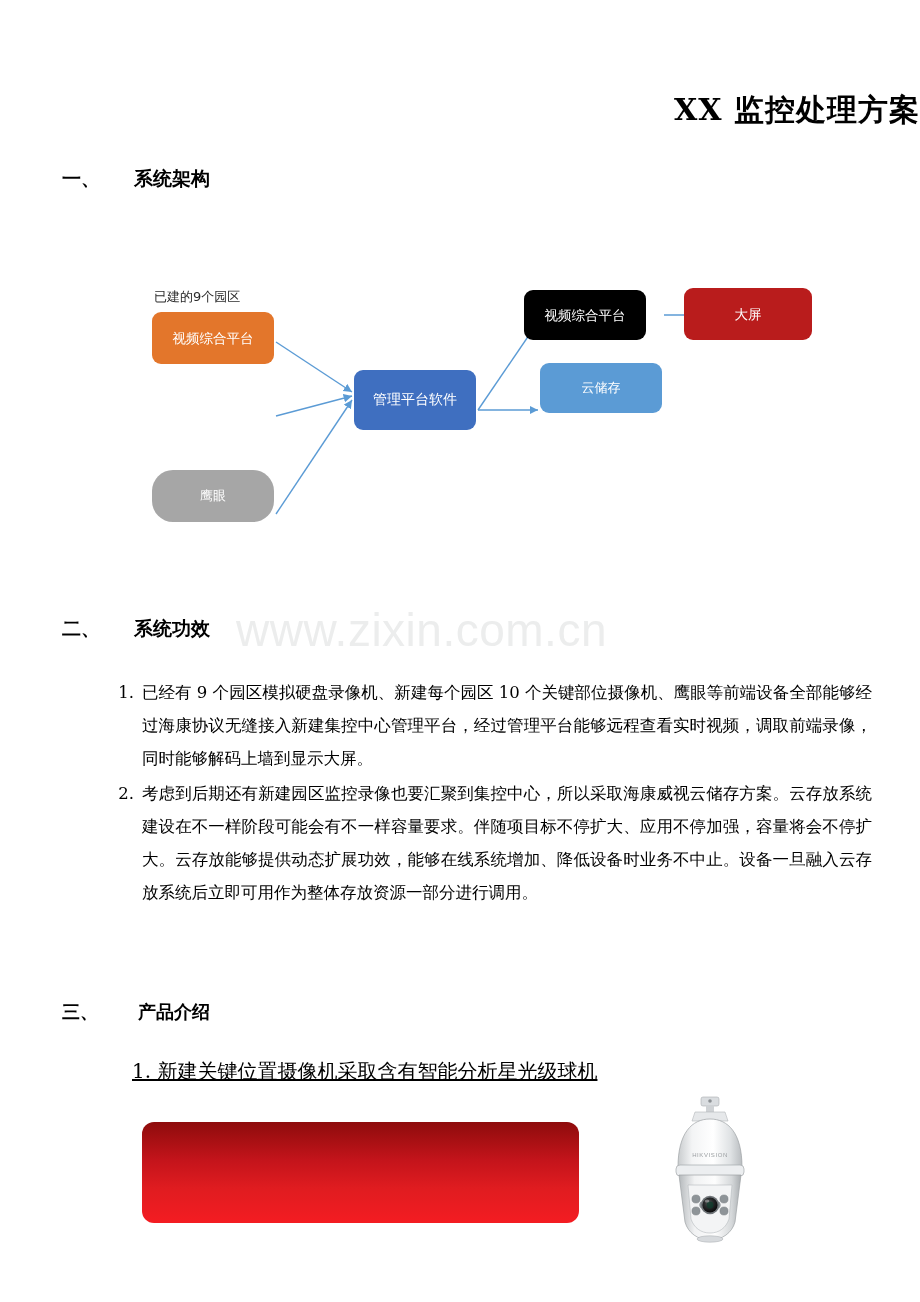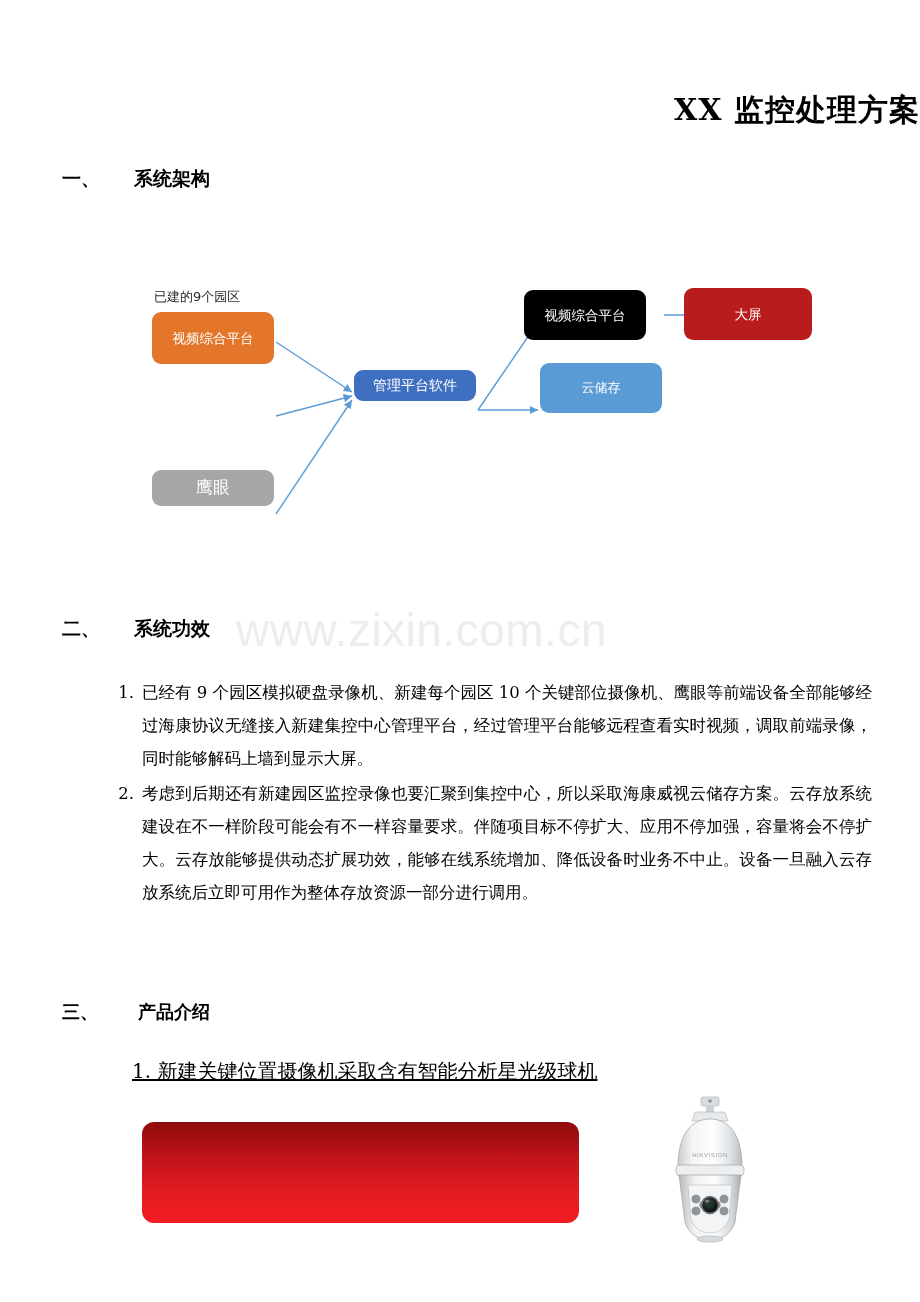--- a/index.html
+++ b/index.html
@@ -81,22 +81,22 @@
     display: flex;
     align-items: center;
     justify-content: center;
     text-align: center;
     font-family: "DejaVu Sans", "Liberation Sans", sans-serif;
     color: #ffffff;
     line-height: 1.25;
   }
   .n-dvr   { left:152px; top:42px;  width:122px; height:52px; background:#e3762b; font-size:13.5px; }
   .n-new   { left:152px; top:120px; width:122px; height:48px; background:#5b9bd5; font-size:13.5px; }
-  .n-eagle { left:152px; top:200px; width:122px; height:36px; background:#a6a6a6; font-size:17px; }
-  .n-plat  { left:354px; top:100px; width:122px; height:31px; background:#3f6fc0; font-size:14px; }
+  .n-eagle { left:152px; top:200px; width:122px; height:52px; background:#a6a6a6; font-size:13px;border-radius:21px; }
+  .n-plat  { left:354px; top:100px; width:122px; height:60px; background:#3f6fc0; font-size:14px; }
   .n-video { left:524px; top:20px;  width:122px; height:50px; background:#000000; font-size:13.5px; }
   .n-cloud { left:540px; top:93px;  width:122px; height:50px; background:#5b9bd5; font-size:13px; }
   .n-wall  { left:684px; top:18px;  width:128px; height:52px; background:#b91c1c; font-size:13.5px; }
 
   .diagram-label {
     position: absolute;
     left: 154px;
     top: 18px;
     font-family: "DejaVu Sans", "Liberation Sans", sans-serif;
     font-size: 13px;

